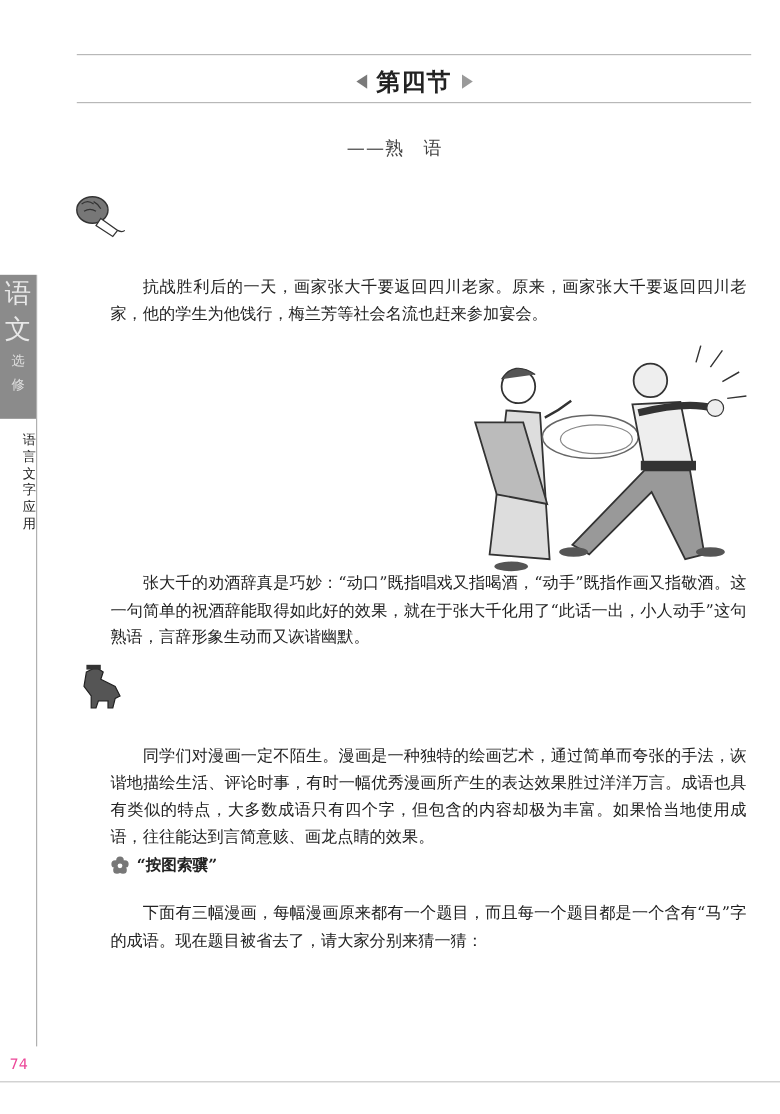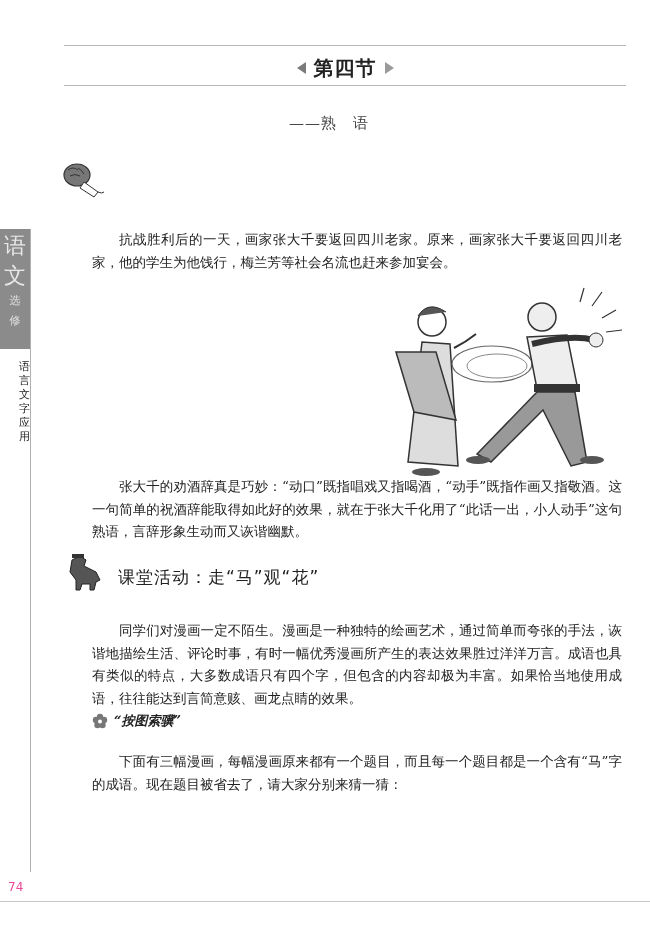--- a/index.html
+++ b/index.html
@@ -27,21 +27,21 @@
   .side-vert { position: absolute; left: 16px; top: 360px; width: 14px; font-size: 11px; line-height: 14px; color: #222; text-align: right; }
   .vline { position: absolute; left: 30px; top: 229px; width: 1px; height: 643px; background: #b0b0b0; }
   .page-num { position: absolute; left: 8px; top: 880px; font-family: "DejaVu Sans", sans-serif; font-size: 12px; color: #ec4899; }
   .foot-line { position: absolute; left: 0; top: 901px; width: 650px; height: 1px; background: #c8c8c8; }
 
   
   .sec-head { position: absolute; display: flex; align-items: center; }
   .sec-head .txt { font-family: "DejaVu Sans", sans-serif; font-size: 17px; color: #222; letter-spacing: 1px; }
   .body-text { position: absolute; font-size: 13.5px; line-height: 22.5px; color: #222; text-align: justify; }
   .body-text p { margin: 0; text-indent: 2em; }
-  .sub-head { position: absolute; left: 92px; top: 712px; display: flex; align-items: center; gap: 6px; font-size: 13px; font-weight: bold; font-style: italic; color: #222; }
+  .sub-head { position: absolute; left: 92px; top: 712px; display: flex; align-items: center; gap: 6px; font-size: 13px; font-weight: bold; color: #222; }
   .flower { width: 16px; height: 16px; }
   .illus { position: absolute; left: 392px; top: 282px; width: 246px; height: 210px; }
 </style>
 </head>
 <body>
 
 <div class="hdr-line" style="top:45px;"></div>
 <div class="hdr-title">
   <span class="tri l"></span>
   <span class="hdr-sec">第四节</span>
@@ -99,21 +99,20 @@
   <ellipse cx="86" cy="178" rx="12" ry="4" fill="#555"></ellipse>
   <ellipse cx="200" cy="178" rx="12" ry="4" fill="#555"></ellipse>
   <path d="M188 20 l4 -14 M200 24 l10 -14 M210 36 l14 -8 M214 50 l16 -2" stroke="#333" stroke-width="1.2"></path>
 </svg>
 
 <div class="sec-head" style="left:64px; top:552px;">
   <svg width="40" height="40" viewBox="0 0 40 40">
     <path d="M8 8 l8 -4 l6 4 l-2 6 l12 6 l4 8 l-4 2 l-2 8 l-4 0 l0 -6 l-8 0 l-2 6 l-4 0 l0 -10 l-6 -8 z" fill="#555" stroke="#222" stroke-width="1"></path>
     <rect x="8" y="2" width="12" height="4" fill="#333"></rect>
   </svg>
-  <span class="txt" style="margin-left:14px; margin-top:10px;">课堂活动：走“马”观“花”</span>
 </div>
 
 <div class="body-text" style="left:92px; top:619px; width:530px;">
   <p>同学们对漫画一定不陌生。漫画是一种独特的绘画艺术，通过简单而夸张的手法，诙谐地描绘生活、评论时事，有时一幅优秀漫画所产生的表达效果胜过洋洋万言。成语也具有类似的特点，大多数成语只有四个字，但包含的内容却极为丰富。如果恰当地使用成语，往往能达到言简意赅、画龙点睛的效果。</p>
 </div>
 
 <div class="sub-head">
   <svg class="flower" viewBox="0 0 16 16">
     <circle cx="8" cy="4" r="3.2" fill="#777"></circle>
       <circle cx="12" cy="7" r="3.2" fill="#777"></circle>

